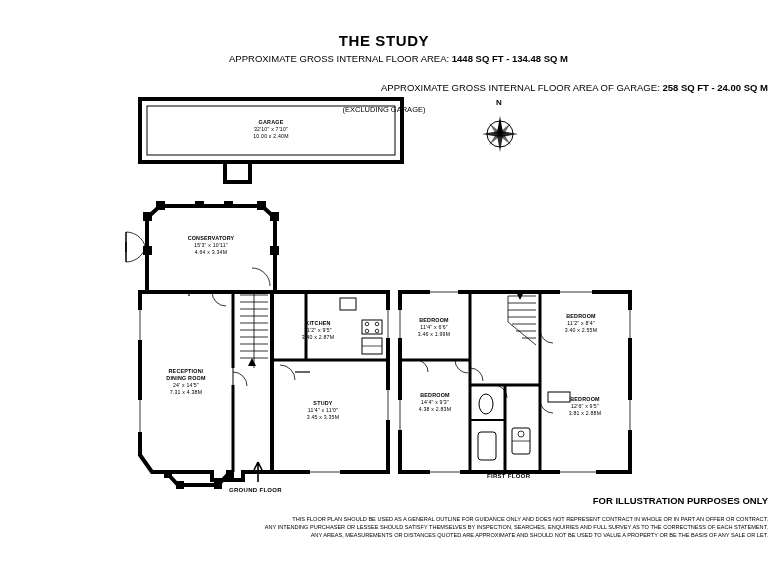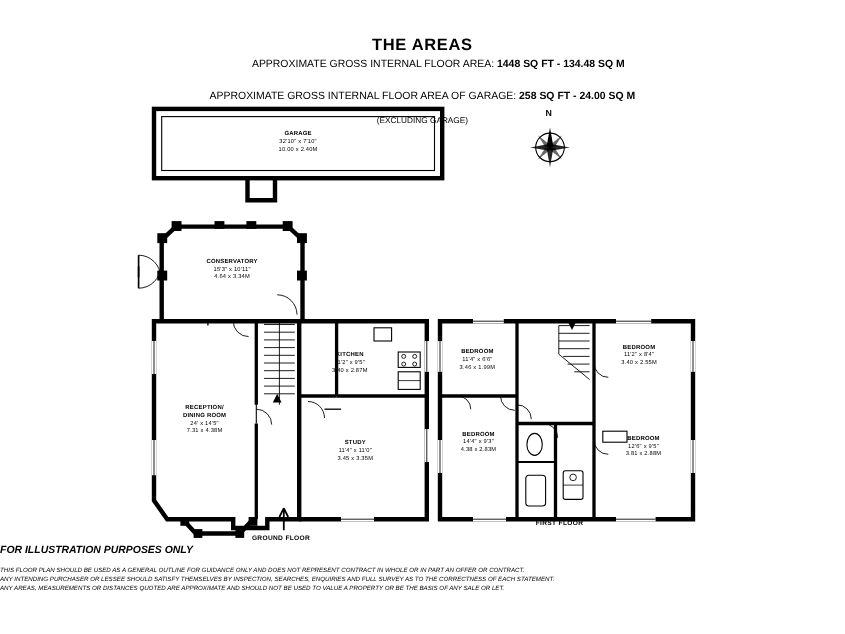--- a/index.html
+++ b/index.html
@@ -29,30 +29,29 @@
     text-align: center;
   }
   .hdr-title {
     top: 32px;
     font-size: 15px;
     font-weight: bold;
     letter-spacing: 0.6px;
   }
   .hdr-line1 { top: 53px; font-size: 9.5px; padding-left: 29px; }
   .hdr-line2 { top: 68px; font-size: 7.5px; margin-top: 37px; }
-  .hdr-line3 { top: 82px; font-size: 9.5px; }
+  .hdr-line3 { top: 82px; font-size: 9.5px; text-align: right; }
   .hdr b { font-weight: bold; }
   .lab-reg { font-weight: normal; }
 
   
   .foot {
     position: absolute;
     left: 0; right: 0;
-    text-align: left;
-    font-style: italic;
+    text-align: right;
   }
   .foot-illus {
     top: 495px;
     font-size: 9.5px;
     font-weight: bold;
   }
   .foot-disc {
     top: 515px;
     font-size: 5.6px;
     line-height: 8.2px;
@@ -82,21 +81,21 @@
     width: 768px;
     height: 576px;
     pointer-events: none;
   }
 </style>
 </head>
 <body>
 
 <div id="sheet">
 
-  <div class="hdr hdr-title">THE AREAS</div>
+  <div class="hdr hdr-title">THE STUDY</div>
 
   <div class="hdr hdr-line1">
     <span class="lab-reg">APPROXIMATE GROSS INTERNAL FLOOR AREA:</span>
     <b>1448 SQ FT  -  134.48 SQ M</b>
   </div>
 
   <div class="hdr hdr-line2">(EXCLUDING GARAGE)</div>
 
   <div class="hdr hdr-line3">
     <span class="lab-reg">APPROXIMATE GROSS INTERNAL FLOOR AREA OF GARAGE:</span>

